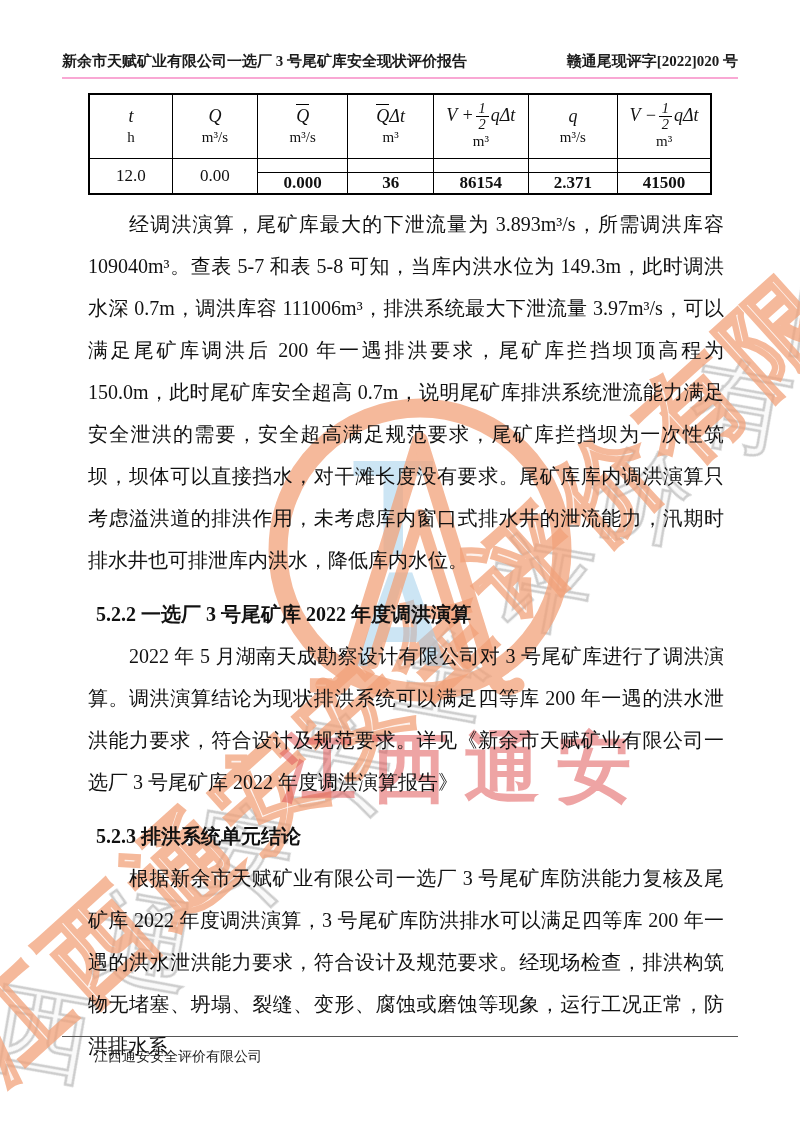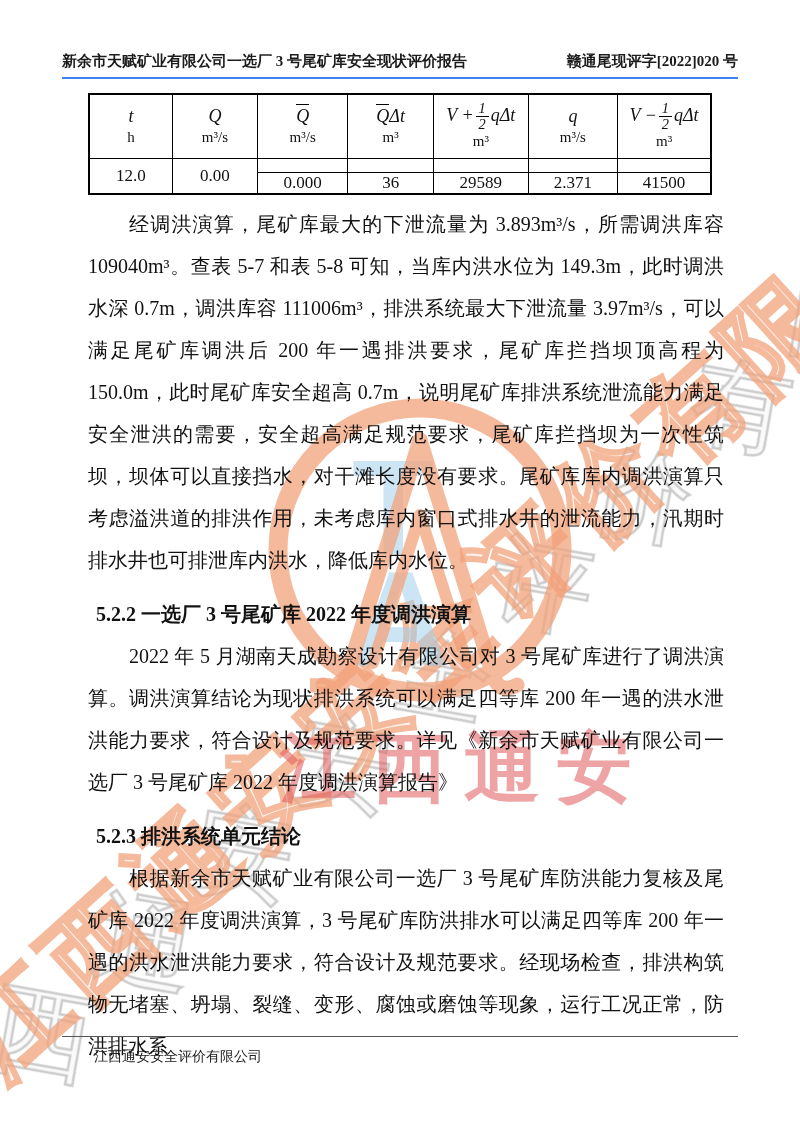--- a/index.html
+++ b/index.html
@@ -42,38 +42,38 @@
   }
   .wm-logo{position:absolute;left:255px;top:385px;opacity:.75;}
   .wm-stamp{
     position:absolute;left:280px;top:718px;
     font-size:76px;font-weight:bold;letter-spacing:16px;white-space:nowrap;
     color:var(--wm-red);opacity:.55;
   }
   
   .content{position:relative;z-index:1;}
   .page-header{
-    margin:0 62px;padding:52px 0 6px 0;border-bottom:2px solid #3b82f6;
+    margin:0 62px;padding:52px 0 6px 0;border-bottom:2px solid #f9a8d4;
     display:flex;justify-content:space-between;align-items:flex-end;
     font-size:15px;font-weight:bold;color:#1c1c1c;
   }
   .main{margin:0 76px 0 88px;color:#111;}
   
   table.flood{
     border-collapse:collapse;margin-top:14px;width:624px;
     font-size:17px;color:#111;table-layout:fixed;
   }
   table.flood th,table.flood td{
     border:1px solid #000;text-align:center;vertical-align:middle;
     font-weight:normal;padding:0 2px;
   }
   table.flood{border:2px solid #000;}
   table.flood th{height:64px;}
   tr.subrow-empty td{height:14px;}
-  tr.subrow-vals td{height:20px;}
+  tr.subrow-vals td{height:20px;font-weight:bold;}
   .th-sym{font-style:italic;font-size:18px;line-height:1.25;}
   .th-unit{font-style:normal;font-size:15px;line-height:1.3;}
   .ovl{border-top:1px solid #000;padding-top:1px;}
   .frac{display:inline-block;vertical-align:-0.55em;text-align:center;font-size:0.8em;line-height:1.05;margin:0 2px;font-style:italic;}
   .frac .num{display:block;border-bottom:1px solid #000;padding:0 3px;}
   .frac .den{display:block;}
   
   .body-text{font-size:20px;line-height:42px;text-align:justify;}
   p.para{text-indent:2.05em;}
   p.p1{margin-top:8px;}
@@ -160,21 +160,21 @@
           <td rowspan="2">0.00</td>
           <td></td>
           <td></td>
           <td></td>
           <td></td>
           <td></td>
         </tr>
         <tr class="subrow-vals">
           <td>0.000</td>
           <td>36</td>
-          <td>29589</td>
+          <td>86154</td>
           <td>2.371</td>
           <td>41500</td>
         </tr>
       </tbody>
         </table>
 
       <div class="body-text">
         <p class="para p1">经调洪演算，尾矿库最大的下泄流量为 3.893m³/s，所需调洪库容 109040m³。查表 5-7 和表 5-8 可知，当库内洪水位为 149.3m，此时调洪水深 0.7m，调洪库容 111006m³，排洪系统最大下泄流量 3.97m³/s，可以满足尾矿库调洪后 200 年一遇排洪要求，尾矿库拦挡坝顶高程为 150.0m，此时尾矿库安全超高 0.7m，说明尾矿库排洪系统泄流能力满足安全泄洪的需要，安全超高满足规范要求，尾矿库拦挡坝为一次性筑坝，坝体可以直接挡水，对干滩长度没有要求。尾矿库库内调洪演算只考虑溢洪道的排洪作用，未考虑库内窗口式排水井的泄流能力，汛期时排水井也可排泄库内洪水，降低库内水位。</p>
         <h3 class="sec">5.2.2 一选厂 3 号尾矿库 2022 年度调洪演算</h3>
         <p class="para">2022 年 5 月湖南天成勘察设计有限公司对 3 号尾矿库进行了调洪演算。调洪演算结论为现状排洪系统可以满足四等库 200 年一遇的洪水泄洪能力要求，符合设计及规范要求。详见《新余市天赋矿业有限公司一选厂 3 号尾矿库 2022 年度调洪演算报告》</p>

